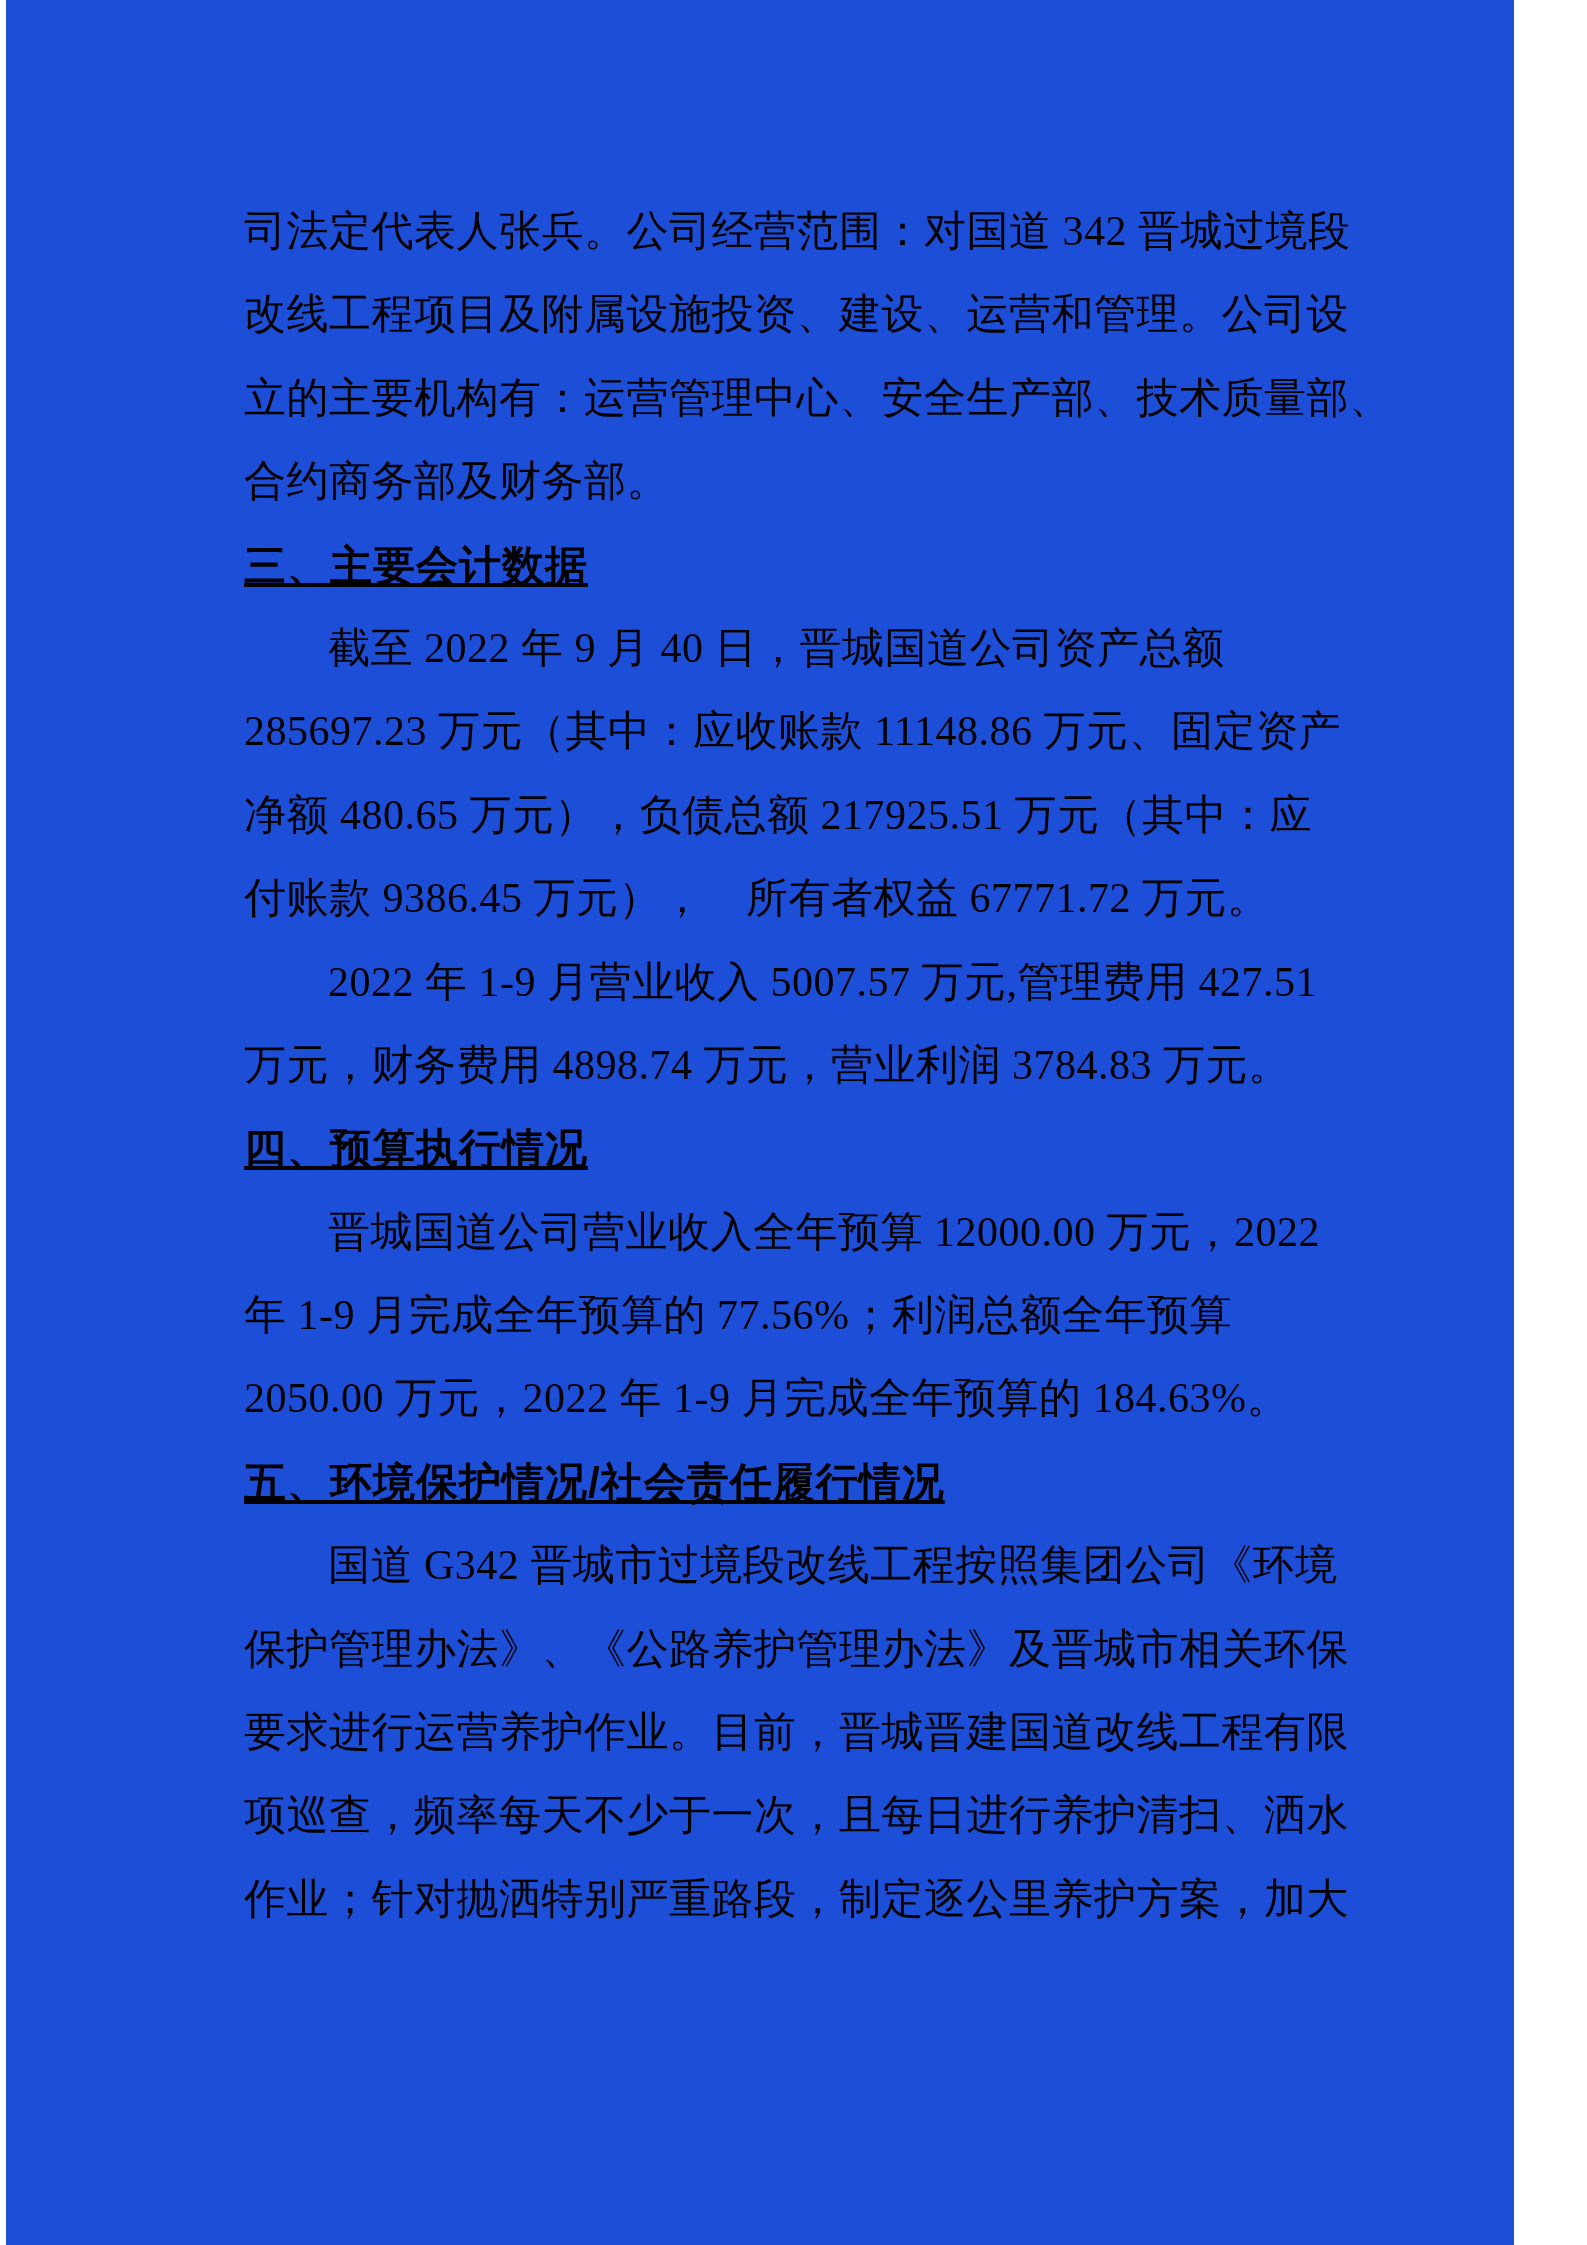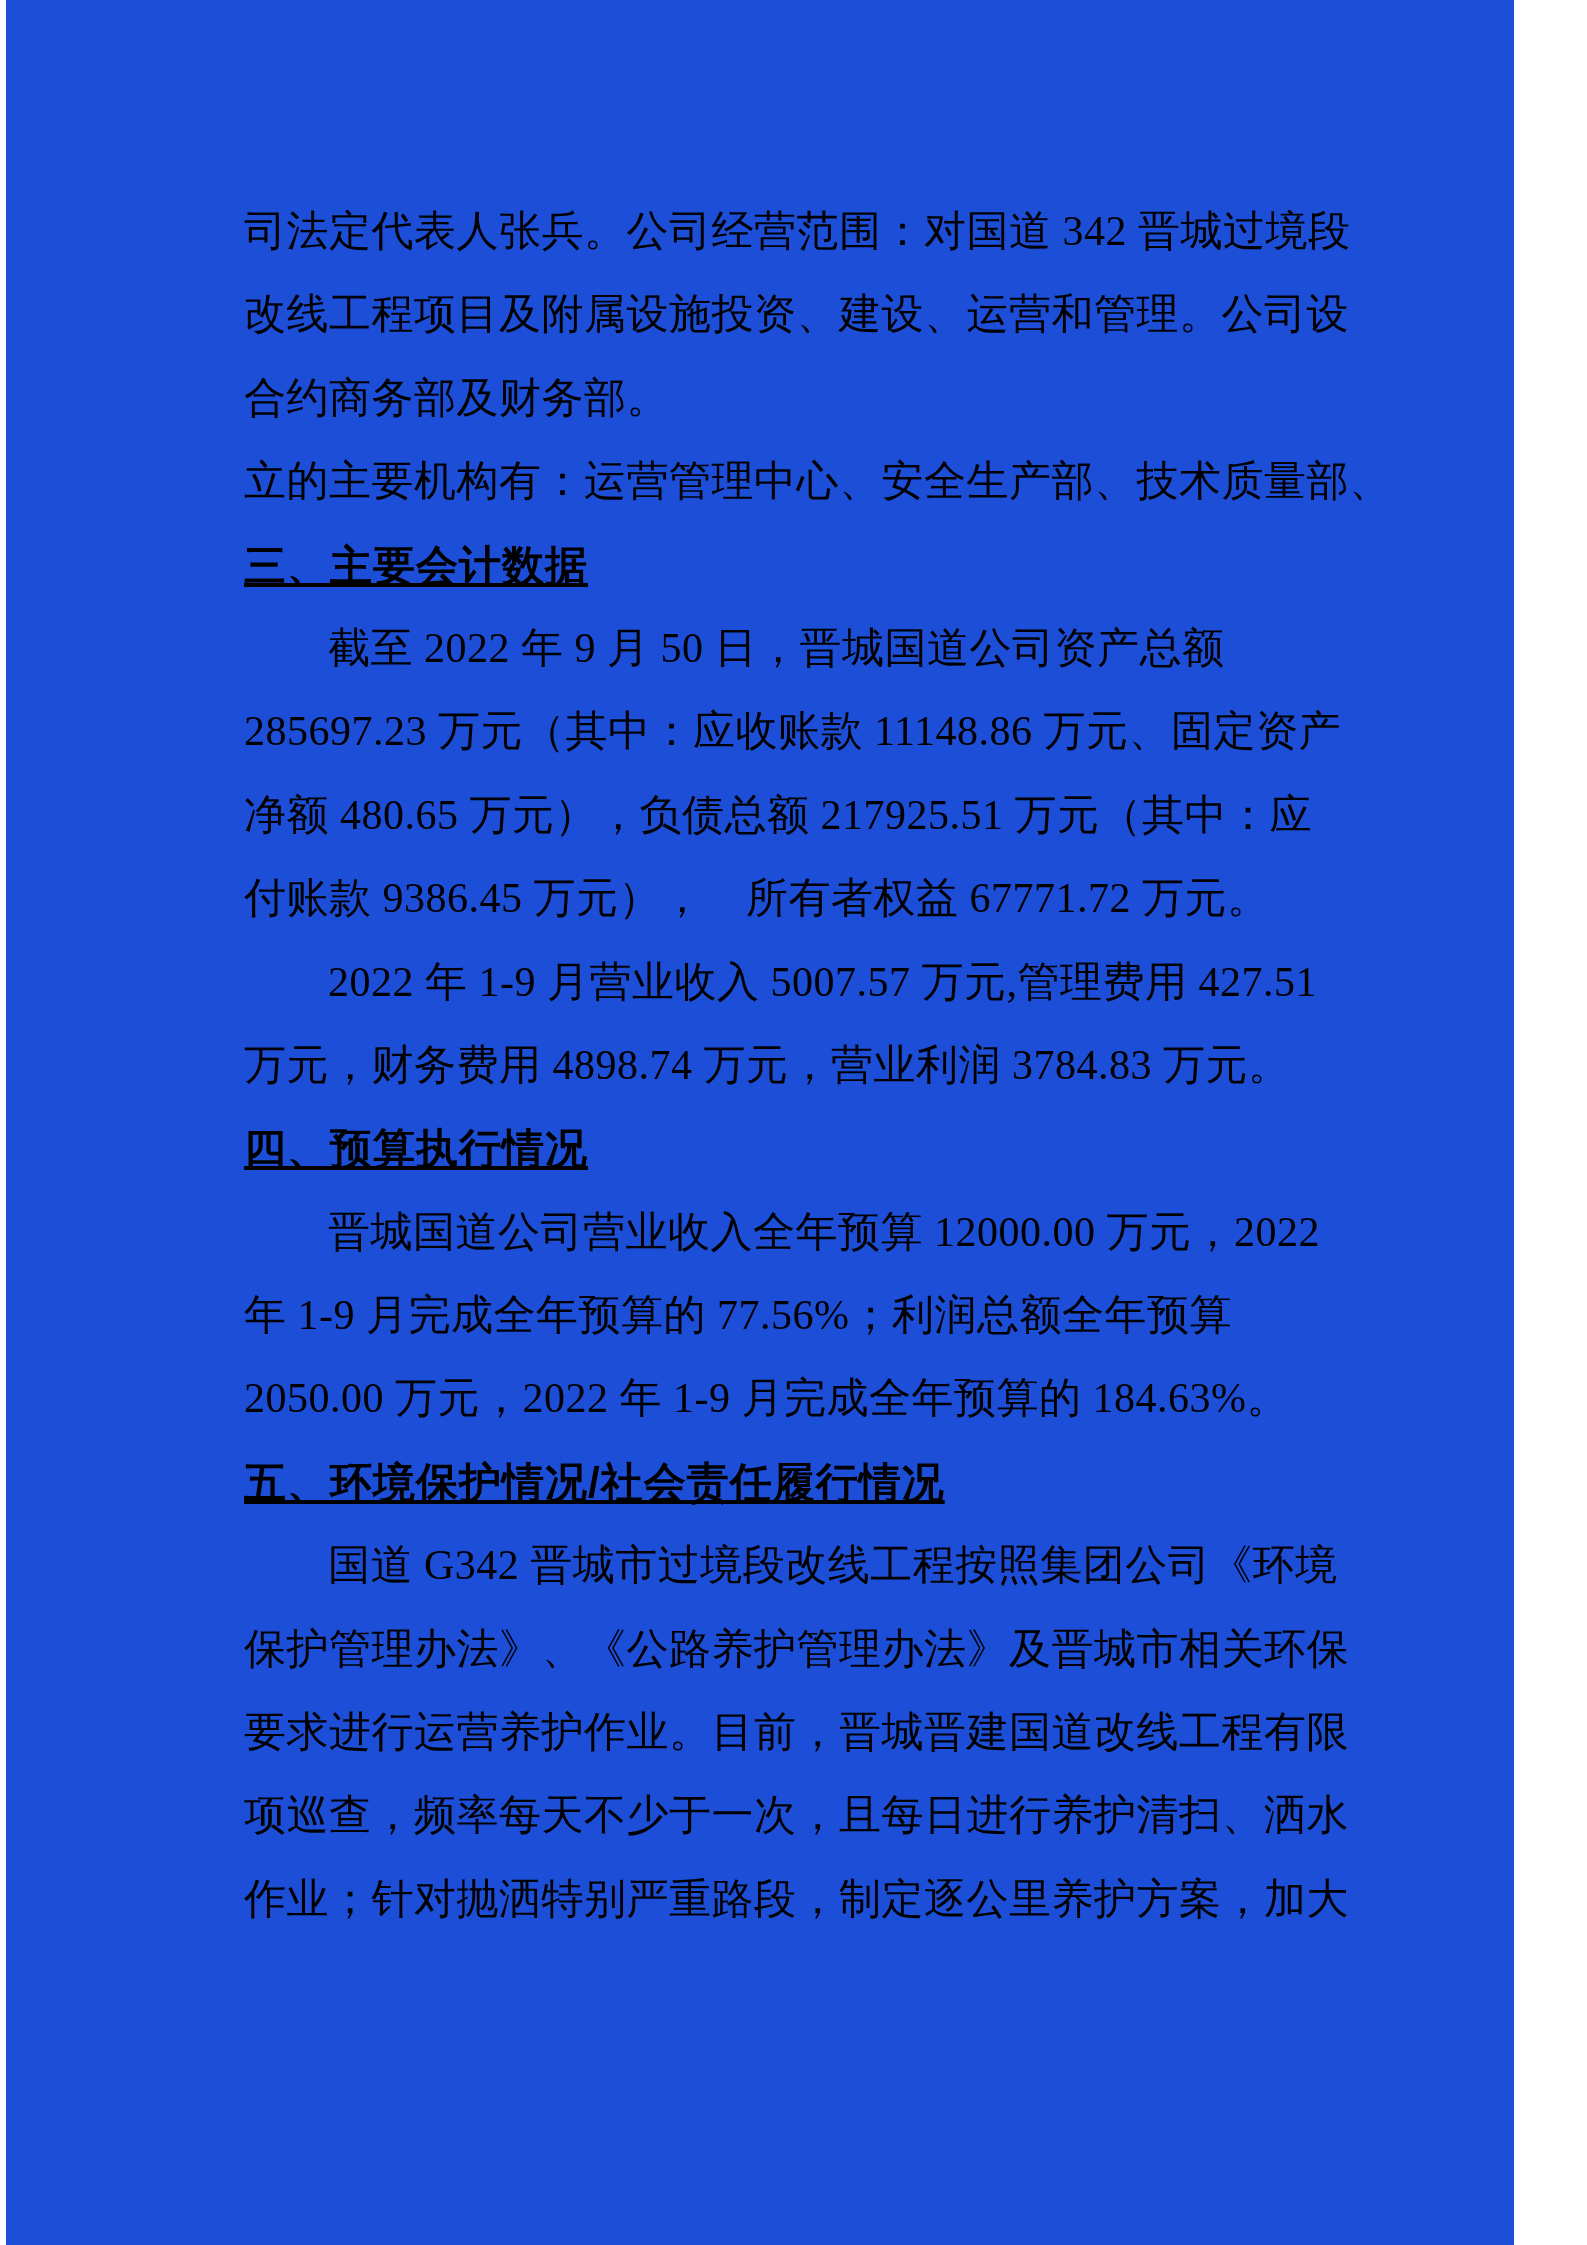--- a/index.html
+++ b/index.html
@@ -40,24 +40,24 @@
     text-decoration: underline;
   }
 </style>
 </head>
 <body>
 
 <div class="page">
   <div class="content">
     <div class="line">司法定代表人张兵。公司经营范围：对国道 342 晋城过境段</div>
     <div class="line">改线工程项目及附属设施投资、建设、运营和管理。公司设</div>
+    <div class="line">立的主要机构有：运营管理中心、安全生产部、技术质量部、</div>
     <div class="line">合约商务部及财务部。</div>
-    <div class="line">立的主要机构有：运营管理中心、安全生产部、技术质量部、</div>
     <div class="line heading">三、主要会计数据</div>
-    <div class="line indent">截至 2022 年 9 月 50 日，晋城国道公司资产总额</div>
+    <div class="line indent">截至 2022 年 9 月 40 日，晋城国道公司资产总额</div>
     <div class="line">285697.23 万元（其中：应收账款 11148.86 万元、固定资产</div>
     <div class="line">净额 480.65 万元），负债总额 217925.51 万元（其中：应</div>
     <div class="line">付账款 9386.45 万元），　所有者权益 67771.72 万元。</div>
     <div class="line indent">2022 年 1-9 月营业收入 5007.57 万元,管理费用 427.51</div>
     <div class="line">万元，财务费用 4898.74 万元，营业利润 3784.83 万元。</div>
     <div class="line heading">四、预算执行情况</div>
     <div class="line indent">晋城国道公司营业收入全年预算 12000.00 万元，2022</div>
     <div class="line">年 1-9 月完成全年预算的 77.56%；利润总额全年预算</div>
     <div class="line">2050.00 万元，2022 年 1-9 月完成全年预算的 184.63%。</div>
     <div class="line heading">五、环境保护情况/社会责任履行情况</div>

